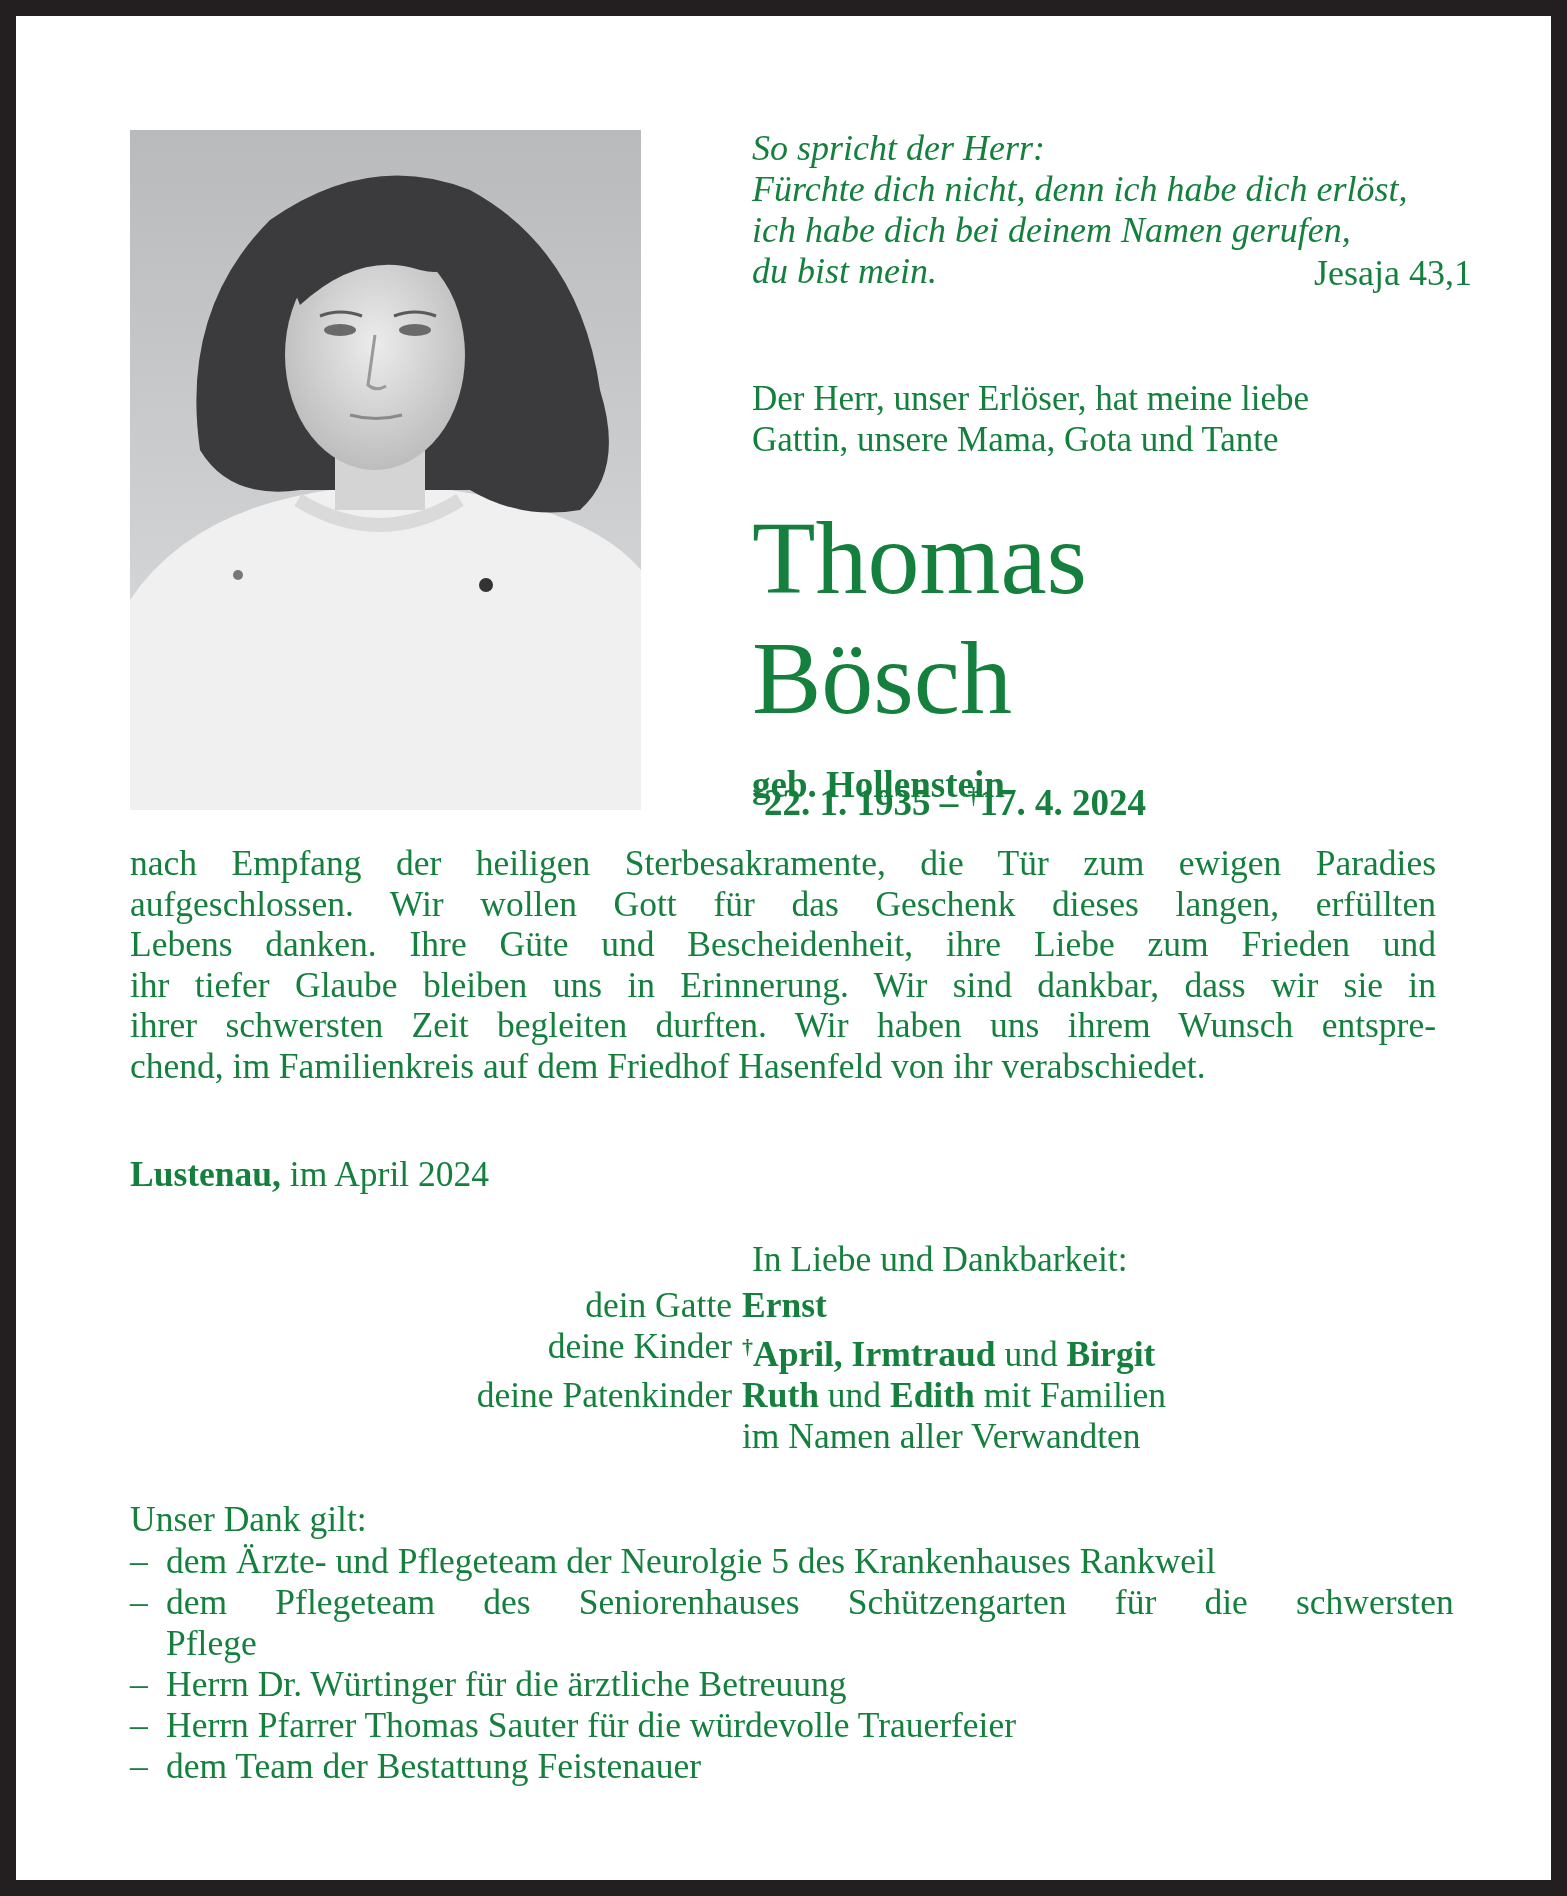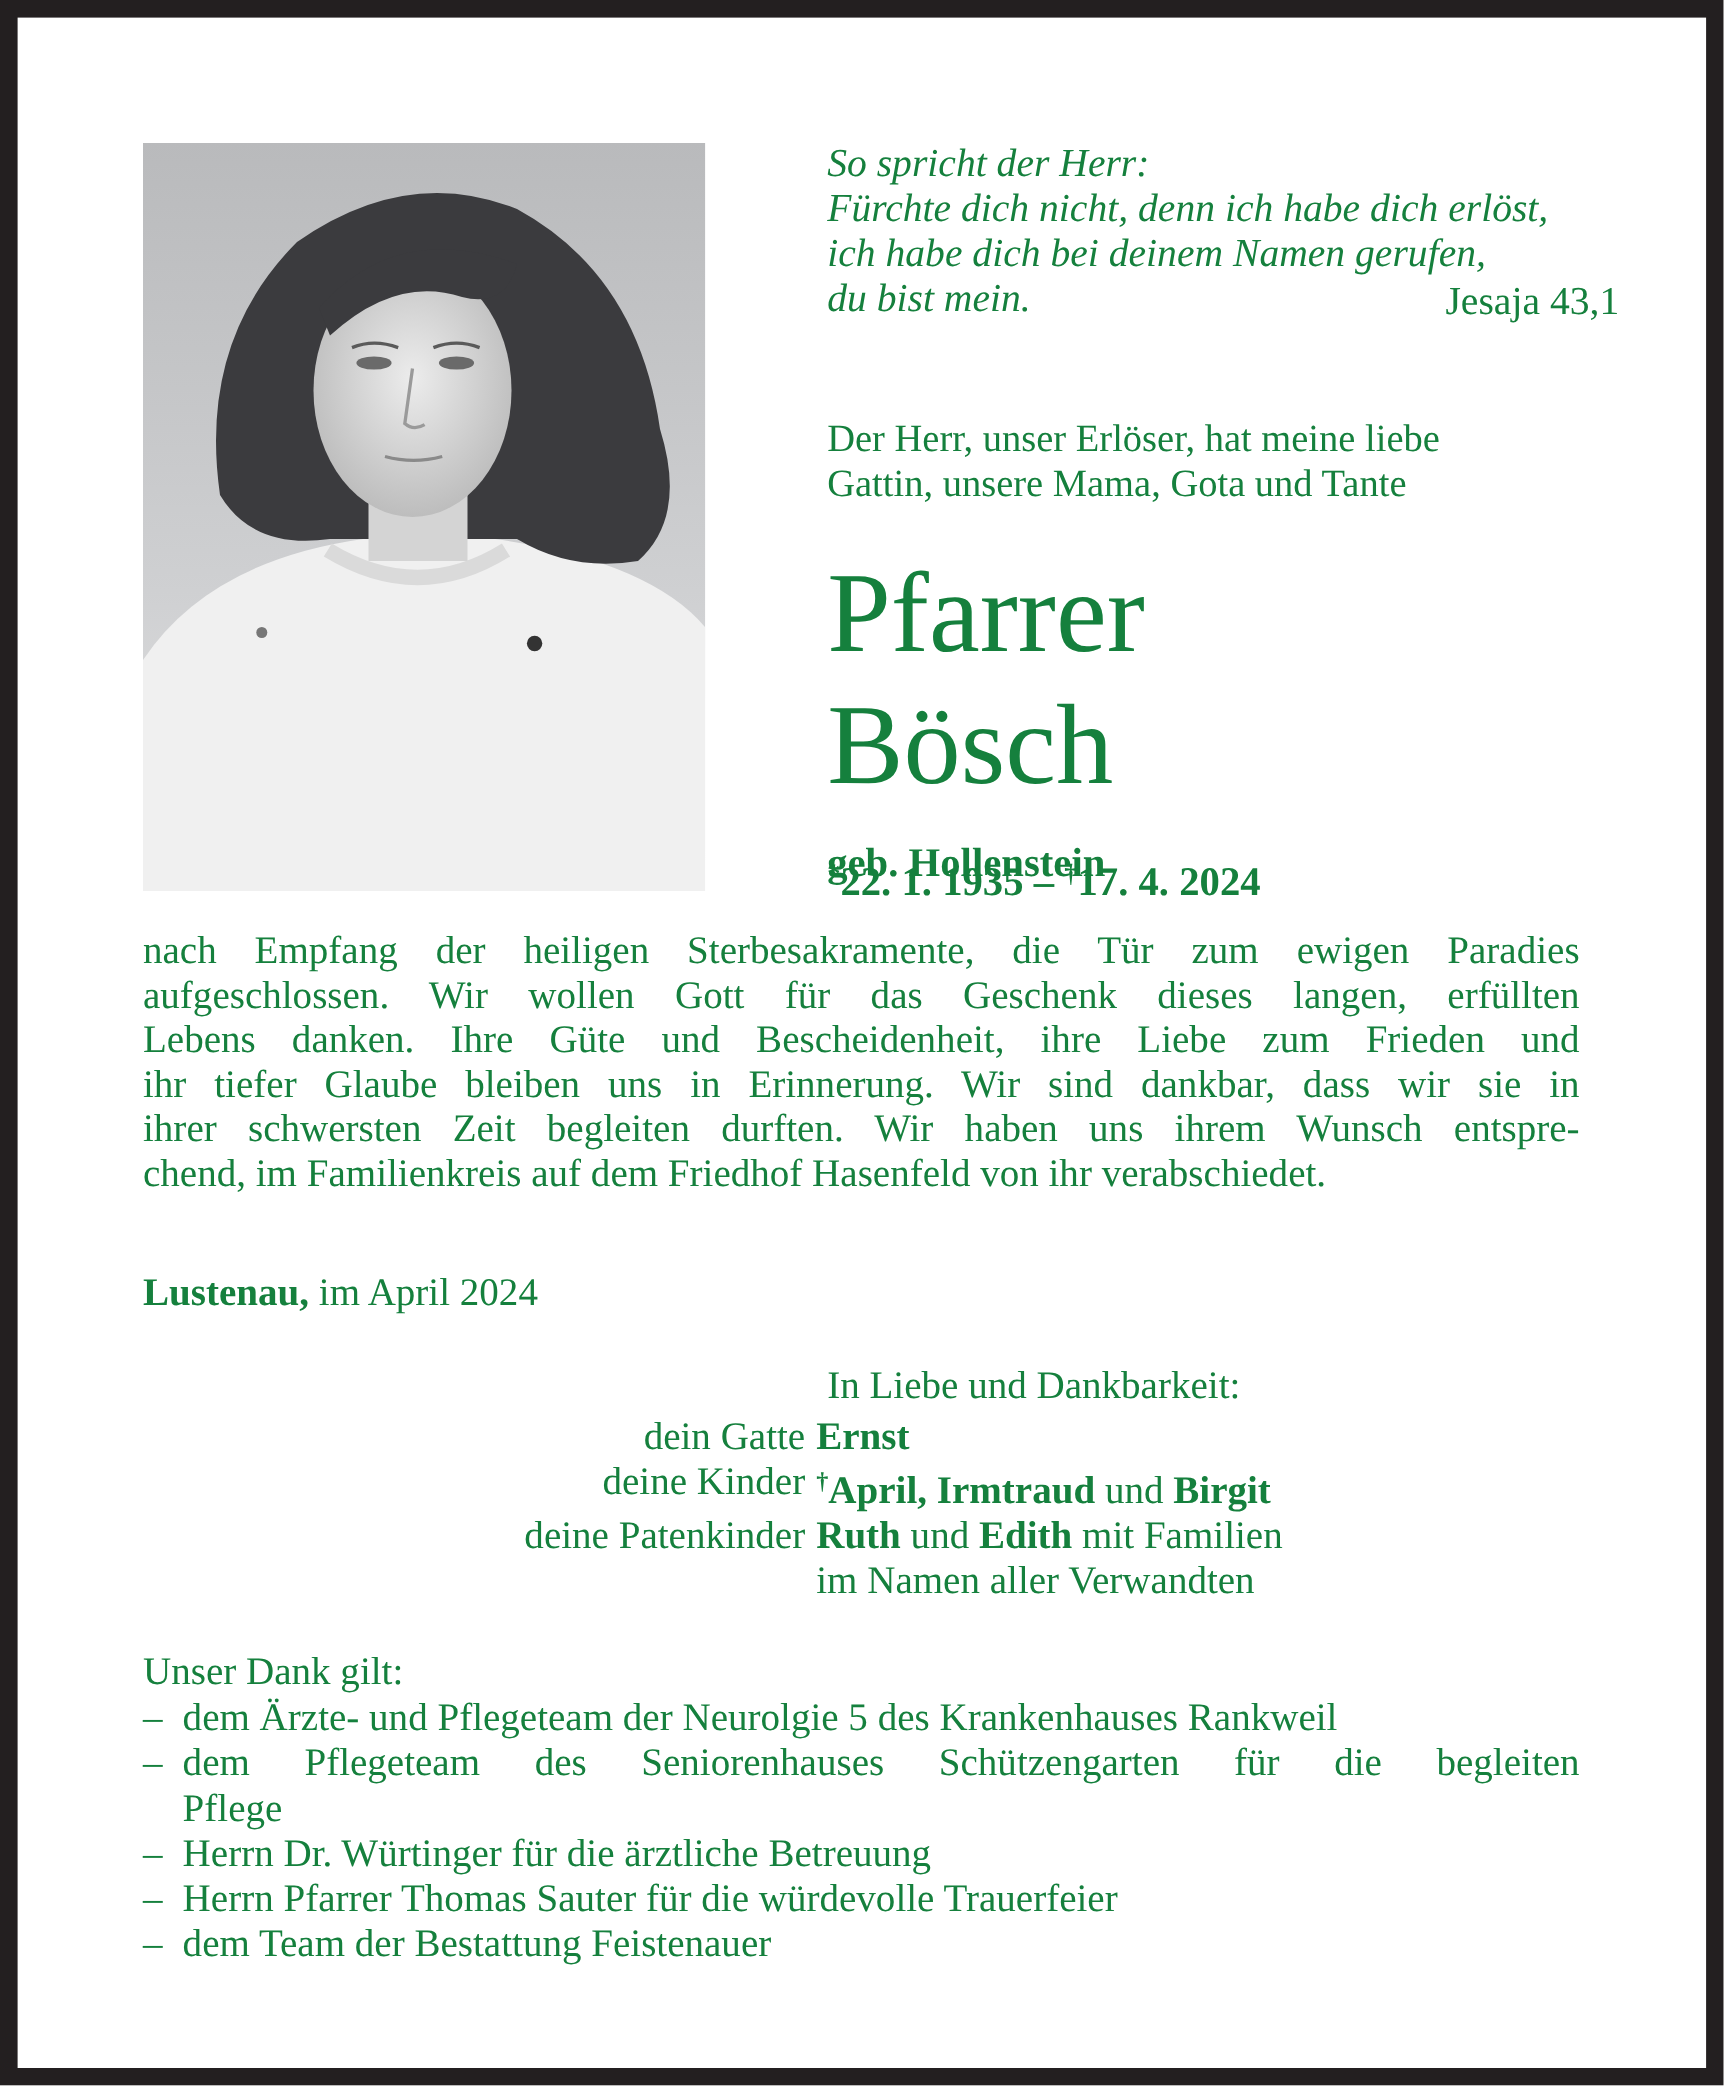--- a/index.html
+++ b/index.html
@@ -130,21 +130,21 @@
   <span class="line">du bist mein.</span>
   <span class="ref">Jesaja 43,1</span>
 </div>
 
 <div class="intro serif">
   <span class="line">Der Herr, unser Erlöser, hat meine liebe</span>
   <span class="line">Gattin, unsere Mama, Gota und Tante</span>
 </div>
 
 <div class="name serif">
-  <span class="line">Pfarrer</span>
+  <span class="line">Thomas</span>
   <span class="line">Bösch</span>
 </div>
 
 <div class="geb serif">geb. Hollenstein</div>
 
 <div class="dates serif">
   <sup>*</sup><span>22. 1. 1935</span><span> – </span><sup>†</sup><span>17. 4. 2024</span>
 </div>
 
 <div class="body-text serif">
@@ -192,21 +192,21 @@
 <ul class="thanks-list serif">
   <li>
     <span class="dash">–</span>
     <span class="txt">
         <span class="l2">dem Ärzte- und Pflegeteam der Neurolgie 5 des Krankenhauses Rankweil</span>
       </span>
   </li>
   <li>
     <span class="dash">–</span>
     <span class="txt">
-        <span class="l1" style="display: block; word-spacing: 39.3348px;">dem Pflegeteam des Seniorenhauses Schützengarten für die begleiten</span>
+        <span class="l1" style="display: block; word-spacing: 39.3348px;">dem Pflegeteam des Seniorenhauses Schützengarten für die schwersten</span>
         <span class="l2">Pflege</span>
       </span>
   </li>
   <li>
     <span class="dash">–</span>
     <span class="txt">
         <span class="l2">Herrn Dr. Würtinger für die ärztliche Betreuung</span>
       </span>
   </li>
   <li>

